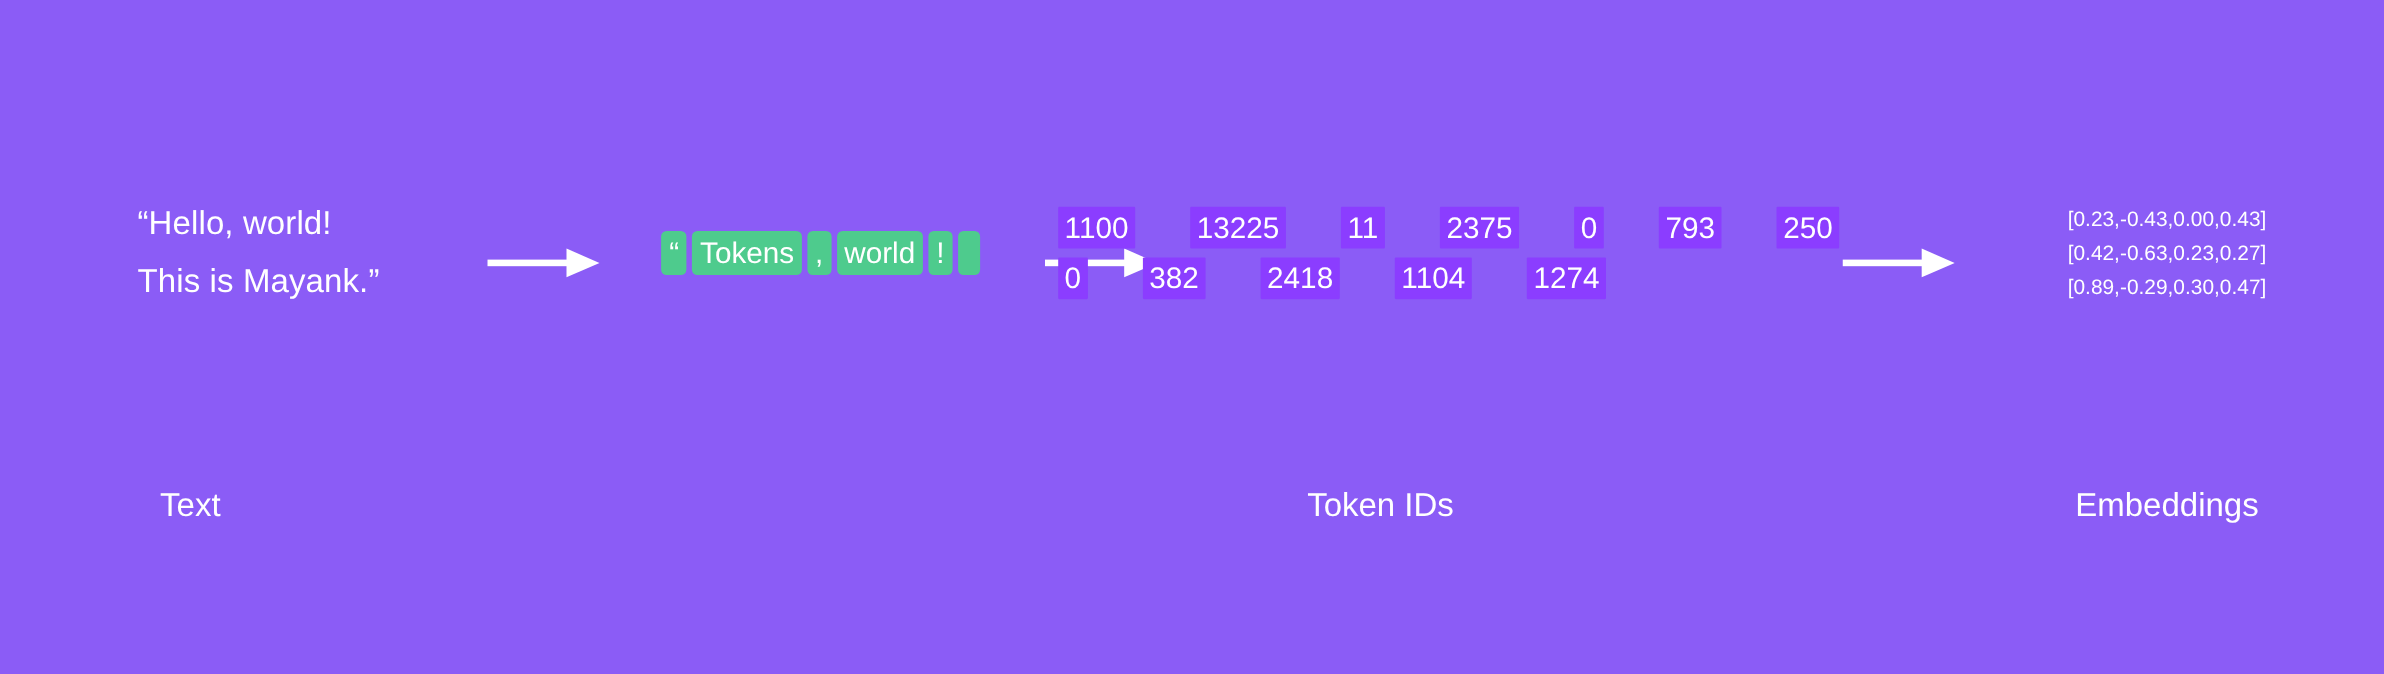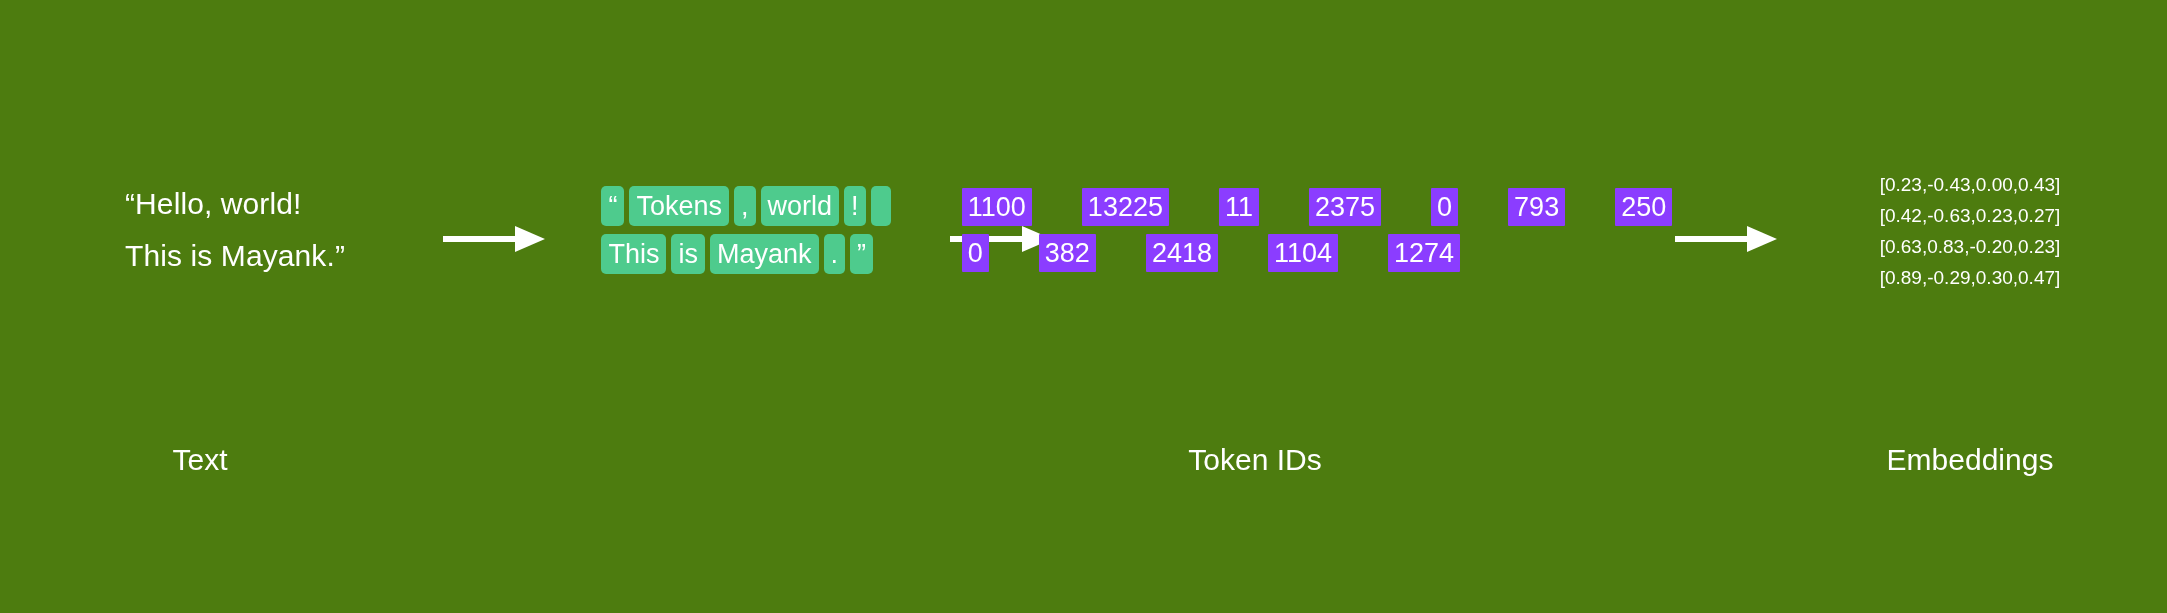--- a/index.html
+++ b/index.html
@@ -12,21 +12,21 @@
     height: 613px;
     overflow: hidden;
     font-family: "Liberation Sans", sans-serif;
     color: #ffffff;
   }
 
   .canvas {
     position: relative;
     width: 2167px;
     height: 613px;
-    background: #4d7c0f;
+    background: #8b5cf6;
   }
 
   
   .pipeline {
     position: absolute;
     left: 0;
     top: 0;
     width: 2167px;
     height: 613px;
   }
@@ -167,21 +167,21 @@
   
   .label {
     position: absolute;
     top: 440px;
     font-size: 30px;
     line-height: 40px;
     color: #ffffff;
     text-align: center;
     white-space: pre;
   }
-  .label-text   { left: 75px;   width: 250px; }
+  .label-text   { left: 48px;   width: 250px; }
   .label-tokens { left: 405px;  width: 250px; }
   .label-ids    { left: 1130px; width: 250px; }
   .label-emb    { left: 1845px; width: 250px; }
 </style>
 </head>
 <body>
 
 <div class="canvas">
   <div class="pipeline">
 
@@ -201,27 +201,20 @@
 
     <div class="stage stage-tokens">
       <div class="stage-body">
         <div class="chip-row">
           <span class="token-chip">“</span>
           <span class="token-chip">Tokens</span>
           <span class="token-chip">,</span>
           <span class="token-chip">world</span>
           <span class="token-chip">!</span>
           <span class="token-chip blank"></span>
-        </div>
-        <div class="chip-row">
-          <span class="token-chip">This</span>
-          <span class="token-chip">is</span>
-          <span class="token-chip">Mayank</span>
-          <span class="token-chip">.</span>
-          <span class="token-chip">”</span>
         </div>
       </div>
     </div>
 
     <div class="arrow arrow-2">
       <svg width="110" height="34" viewBox="0 0 110 34" aria-hidden="true">
         <rect x="0" y="14" width="78" height="6" fill="#ffffff"></rect>
         <polygon points="72,4 102,17 72,30" fill="#ffffff"></polygon>
       </svg>
     </div>
@@ -251,21 +244,20 @@
       <svg width="110" height="34" viewBox="0 0 110 34" aria-hidden="true">
         <rect x="0" y="14" width="78" height="6" fill="#ffffff"></rect>
         <polygon points="72,4 102,17 72,30" fill="#ffffff"></polygon>
       </svg>
     </div>
 
     <div class="stage stage-emb">
       <div class="stage-body">
         <div class="emb-line">[0.23,-0.43,0.00,0.43]</div>
         <div class="emb-line">[0.42,-0.63,0.23,0.27]</div>
-        <div class="emb-line">[0.63,0.83,-0.20,0.23]</div>
         <div class="emb-line">[0.89,-0.29,0.30,0.47]</div>
       </div>
     </div>
 
     <div class="label label-text">Text</div>
     <div class="label label-emb">Embeddings</div>
     <div class="label label-ids">Token IDs</div>
 
   </div>
 </div>

